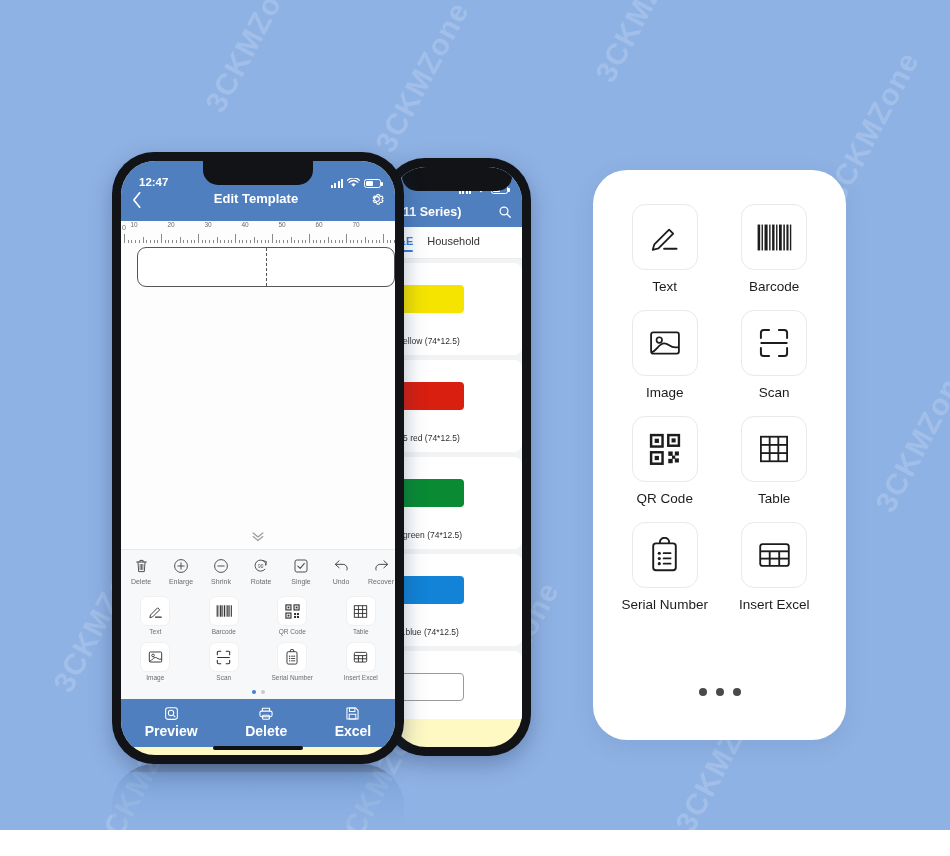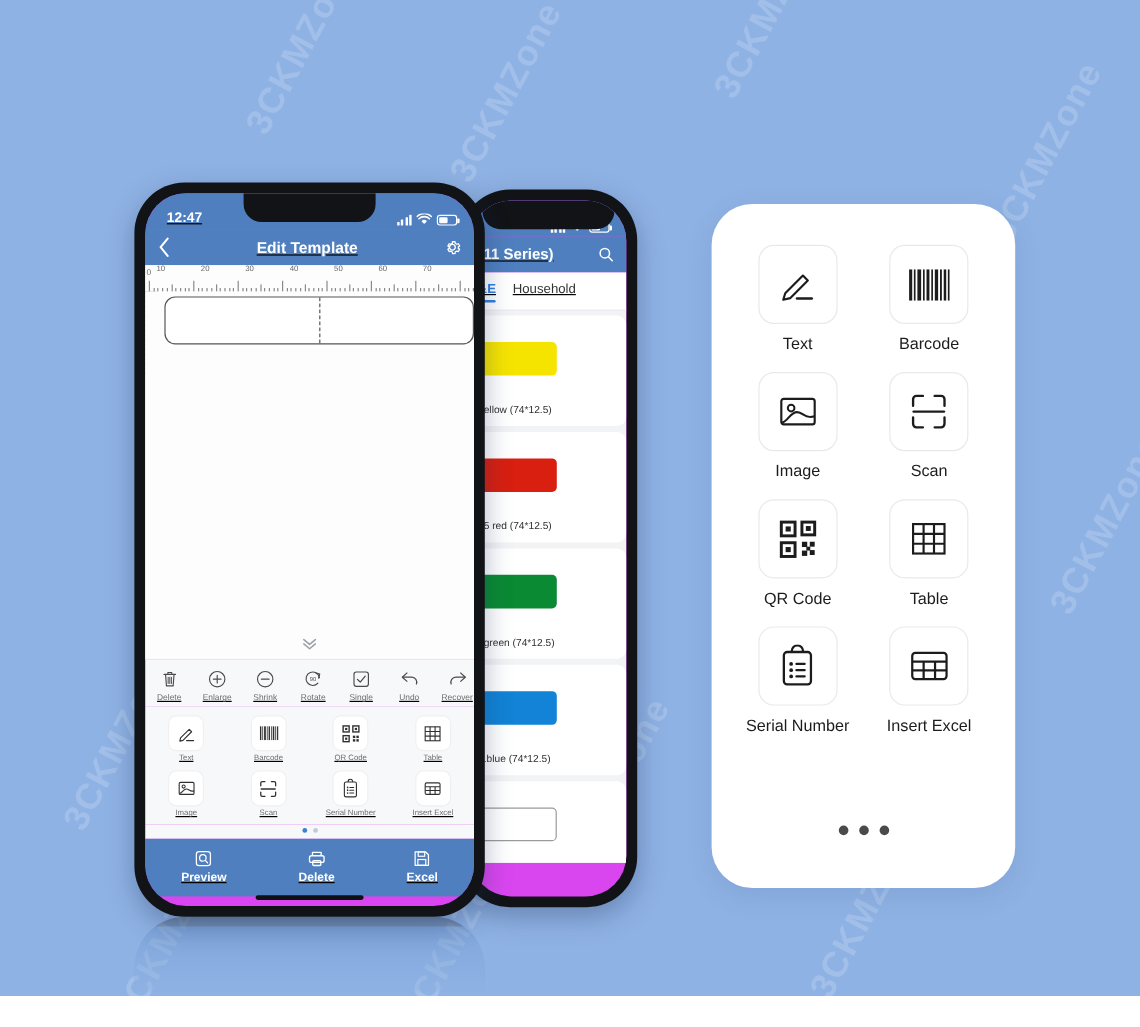--- a/index.html
+++ b/index.html
@@ -58,23 +58,22 @@
     position: absolute;
     border-radius: 42px;
     background: #111317;
     padding: 9px;
     box-shadow: 0 8px 22px rgba(30,50,90,0.34);
   }
   .phone-inner {
     position: relative;
     width: 100%; height: 100%;
     border-radius: 34px;
-    background: #d946ef;
+    background: #fef9c3;
     overflow: hidden;
-    text-decoration: underline;
   }
   .notch {
     position: absolute;
     left: 50%; top: 0;
     transform: translateX(-50%);
     width: 110px; height: 24px;
     background: #111317;
     border-radius: 0 0 15px 15px;
     z-index: 20;
   }
@@ -117,21 +116,21 @@
     content:""; position:absolute; right:-3px; top:2.5px;
     width:1.6px; height:3.5px; background:#fff; border-radius:0 1px 1px 0;
   }
   .batt i { display:block; width:55%; height:100%; background:#fff; border-radius:1px; }
 
   
   .navbar {
     height: 30px;
     background: #4f7fbe;
     display: flex;
-    align-items: center;
+    align-items: flex-start;
     justify-content: space-between;
     padding: 0 10px;
     color: #fff;
     gap: 21px;
   }
   .nav-title { font-size: 13px; font-weight: 700; }
 
   
   .editor-body {
     position: relative;
@@ -264,21 +263,21 @@
     display: flex;
     align-items: center;
     justify-content: space-around;
     padding-bottom: 2px;
   }
   .bb-item {
     display: flex; flex-direction: column; align-items: center; gap: 2px;
     color: #fff;
   }
   .bb-item .bi { width: 16px; height: 16px; display:flex; align-items:center; justify-content:center; }
-  .bb-item .bl { font-size: 10px; font-weight: 700; }
+  .bb-item .bl { font-size: 14px; font-weight: 700; }
   .home-indicator {
     position: absolute; left: 50%; bottom: 5px; transform: translateX(-50%);
     width: 90px; height: 3.6px; border-radius: 3px; background: #0e1013;
     z-index: 30;
   }
 
   
   .p2-nav {
     height: 30px; background: #4f7fbe; color: #fff;
     display: flex; align-items: center; justify-content: space-between;

